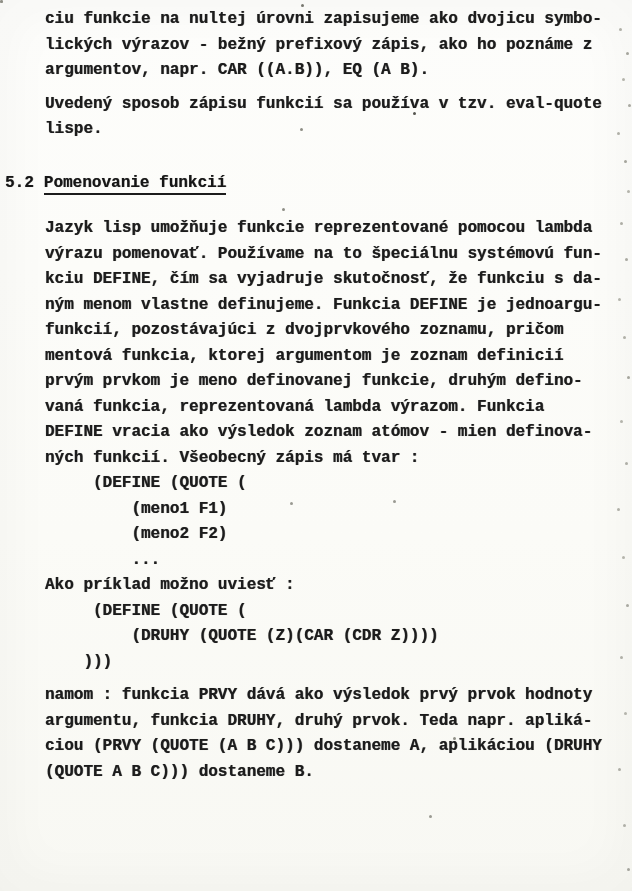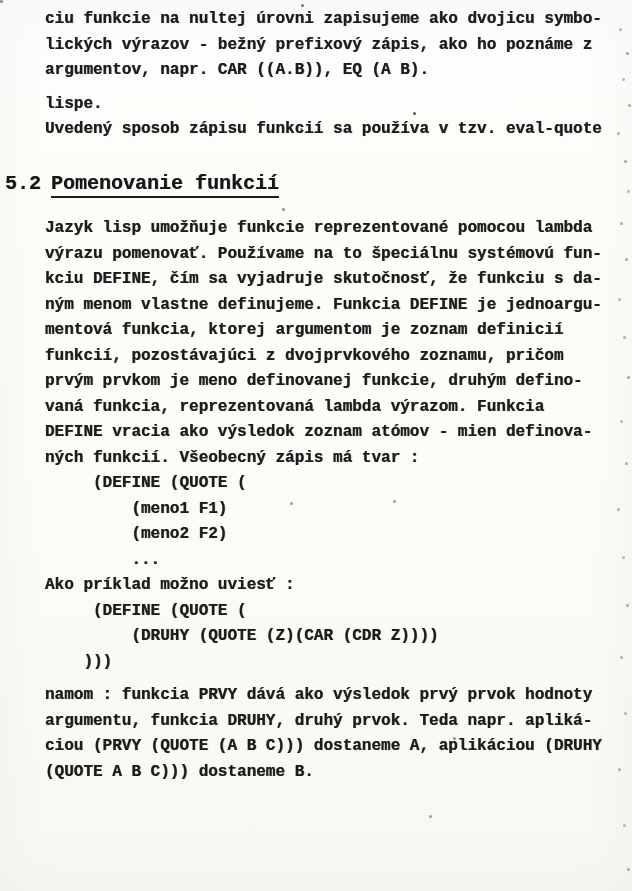--- a/index.html
+++ b/index.html
@@ -34,21 +34,21 @@
     height: 25.5px;
     font-weight: bold;
     color: #1c1c1c;
     letter-spacing: 0px;
     text-shadow: 0.5px 0.4px 0 rgba(15,15,15,0.45), -0.3px 0 0 rgba(15,15,15,0.25), 0 0 1px rgba(0,0,0,0.18);
   }
   .heading-line {
     position: relative;
     left: -40px;
     white-space: pre;
-    font-size: 20px;
+    font-size: 16px;
     line-height: 25.5px;
     height: 25.5px;
     font-weight: bold;
     color: #161616;
     text-shadow: 0.5px 0.4px 0 rgba(15,15,15,0.5), 0 0 1px rgba(0,0,0,0.2);
   }
   .heading-line .section-number { margin-right: 10px; }
   .heading-line .section-title {
     border-bottom: 2px solid #1c1c1c;
     padding-bottom: 1px;
@@ -88,33 +88,33 @@
 <div class="page">
   <div class="noise-a"></div>
   <div class="noise-b"></div>
   <div class="text-column" id="text-column">
       <div class="block gap-small">
         <div class="line">ciu funkcie na nultej úrovni zapisujeme ako dvojicu symbo-</div>
         <div class="line">lických výrazov - bežný prefixový zápis, ako ho poznáme z</div>
         <div class="line">argumentov, napr. CAR ((A.B)), EQ (A B).</div>
       </div>
       <div class="block gap-large">
+        <div class="line">Uvedený sposob zápisu funkcií sa používa v tzv. eval-quote</div>
         <div class="line">lispe.</div>
-        <div class="line">Uvedený sposob zápisu funkcií sa používa v tzv. eval-quote</div>
       </div>
       <div class="block gap-medium">
         <div class="heading-line"><span class="section-number">5.2</span><span class="section-title">Pomenovanie funkcií</span></div>
       </div>
       <div class="block gap-none">
         <div class="line">Jazyk lisp umožňuje funkcie reprezentované pomocou lambda</div>
         <div class="line">výrazu pomenovať. Používame na to špeciálnu systémovú fun-</div>
         <div class="line">kciu DEFINE, čím sa vyjadruje skutočnosť, že funkciu s da-</div>
         <div class="line">ným menom vlastne definujeme. Funkcia DEFINE je jednoargu-</div>
+        <div class="line">funkcií, pozostávajúci z dvojprvkového zoznamu, pričom</div>
         <div class="line">mentová funkcia, ktorej argumentom je zoznam definicií</div>
-        <div class="line">funkcií, pozostávajúci z dvojprvkového zoznamu, pričom</div>
         <div class="line">prvým prvkom je meno definovanej funkcie, druhým defino-</div>
         <div class="line">vaná funkcia, reprezentovaná lambda výrazom. Funkcia</div>
         <div class="line">DEFINE vracia ako výsledok zoznam atómov - mien definova-</div>
         <div class="line">ných funkcií. Všeobecný zápis má tvar :</div>
       </div>
       <div class="block gap-none">
         <div class="line">     (DEFINE (QUOTE (</div>
         <div class="line">         (meno1 F1)</div>
         <div class="line">         (meno2 F2)</div>
         <div class="line">         ...</div>

